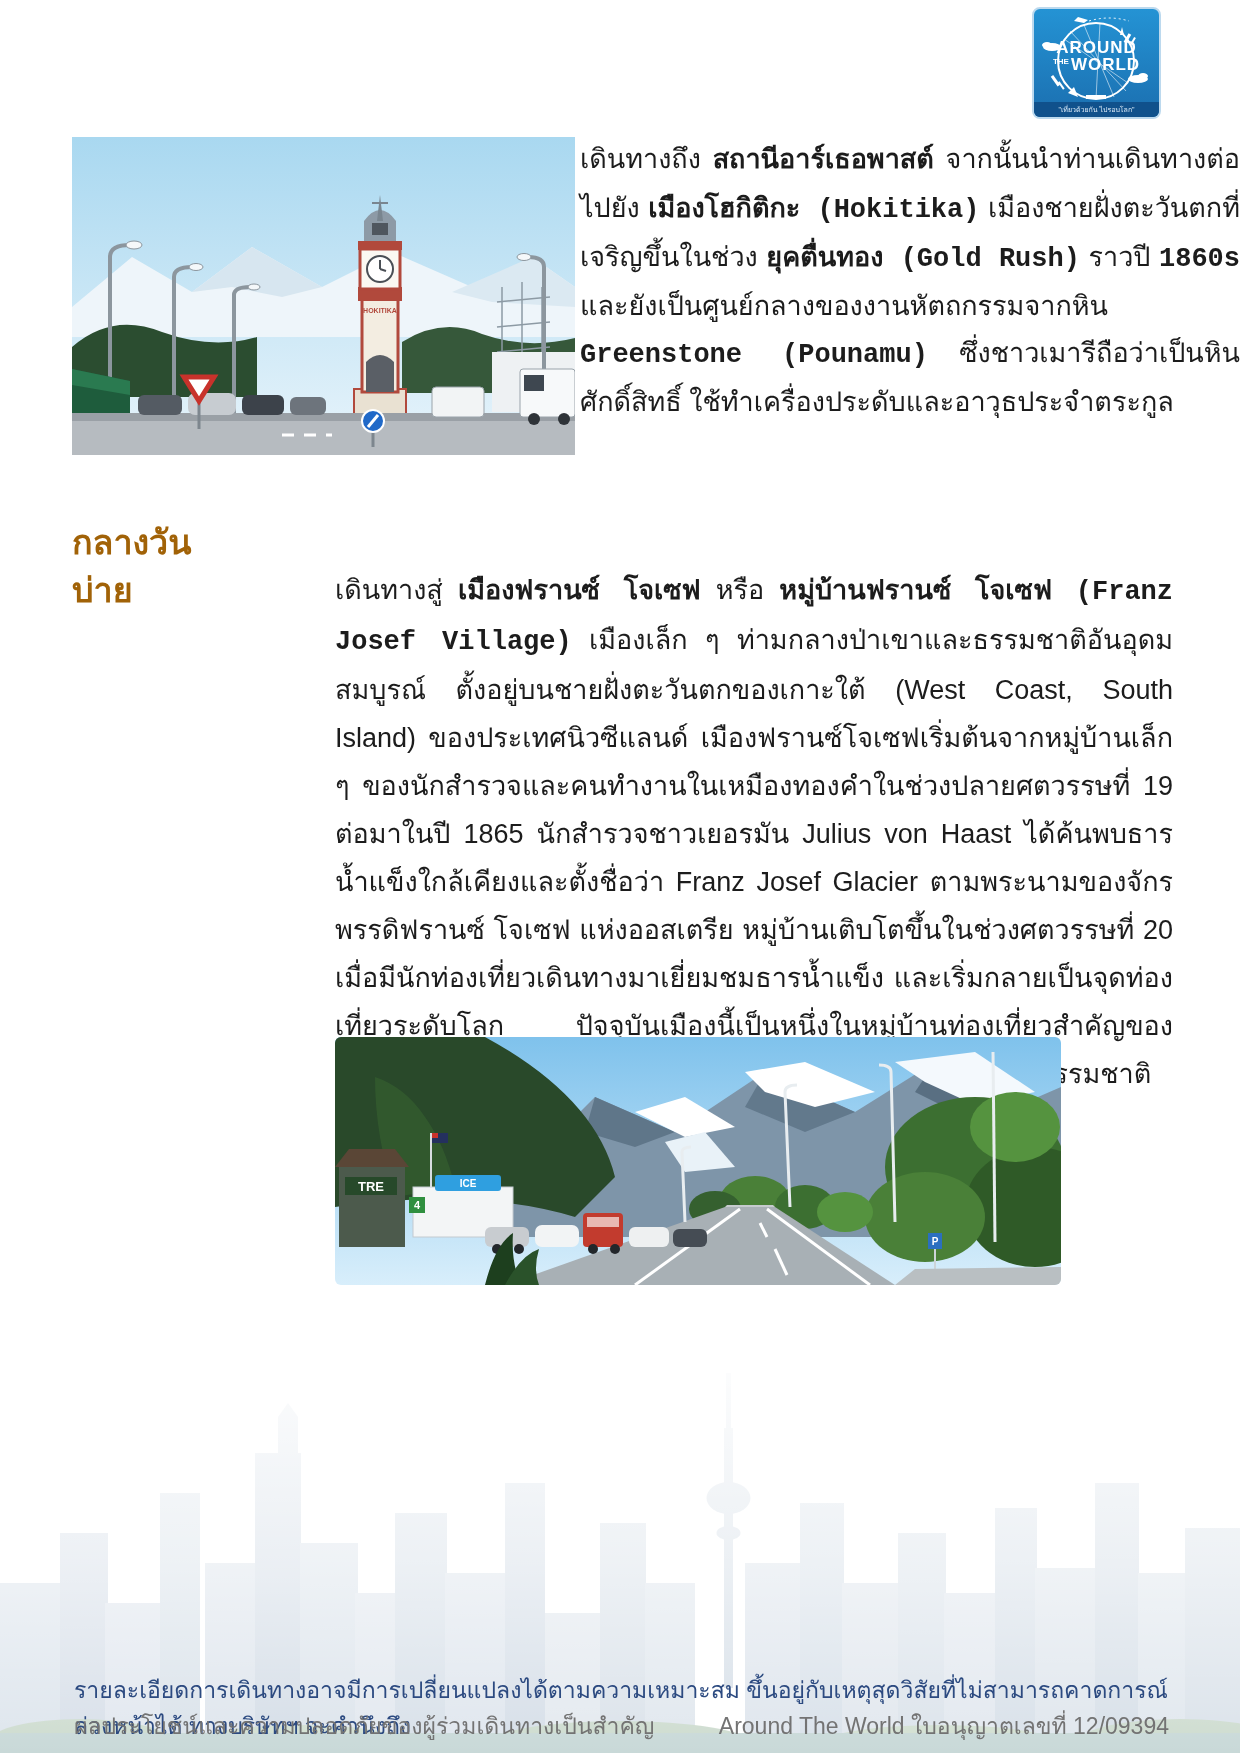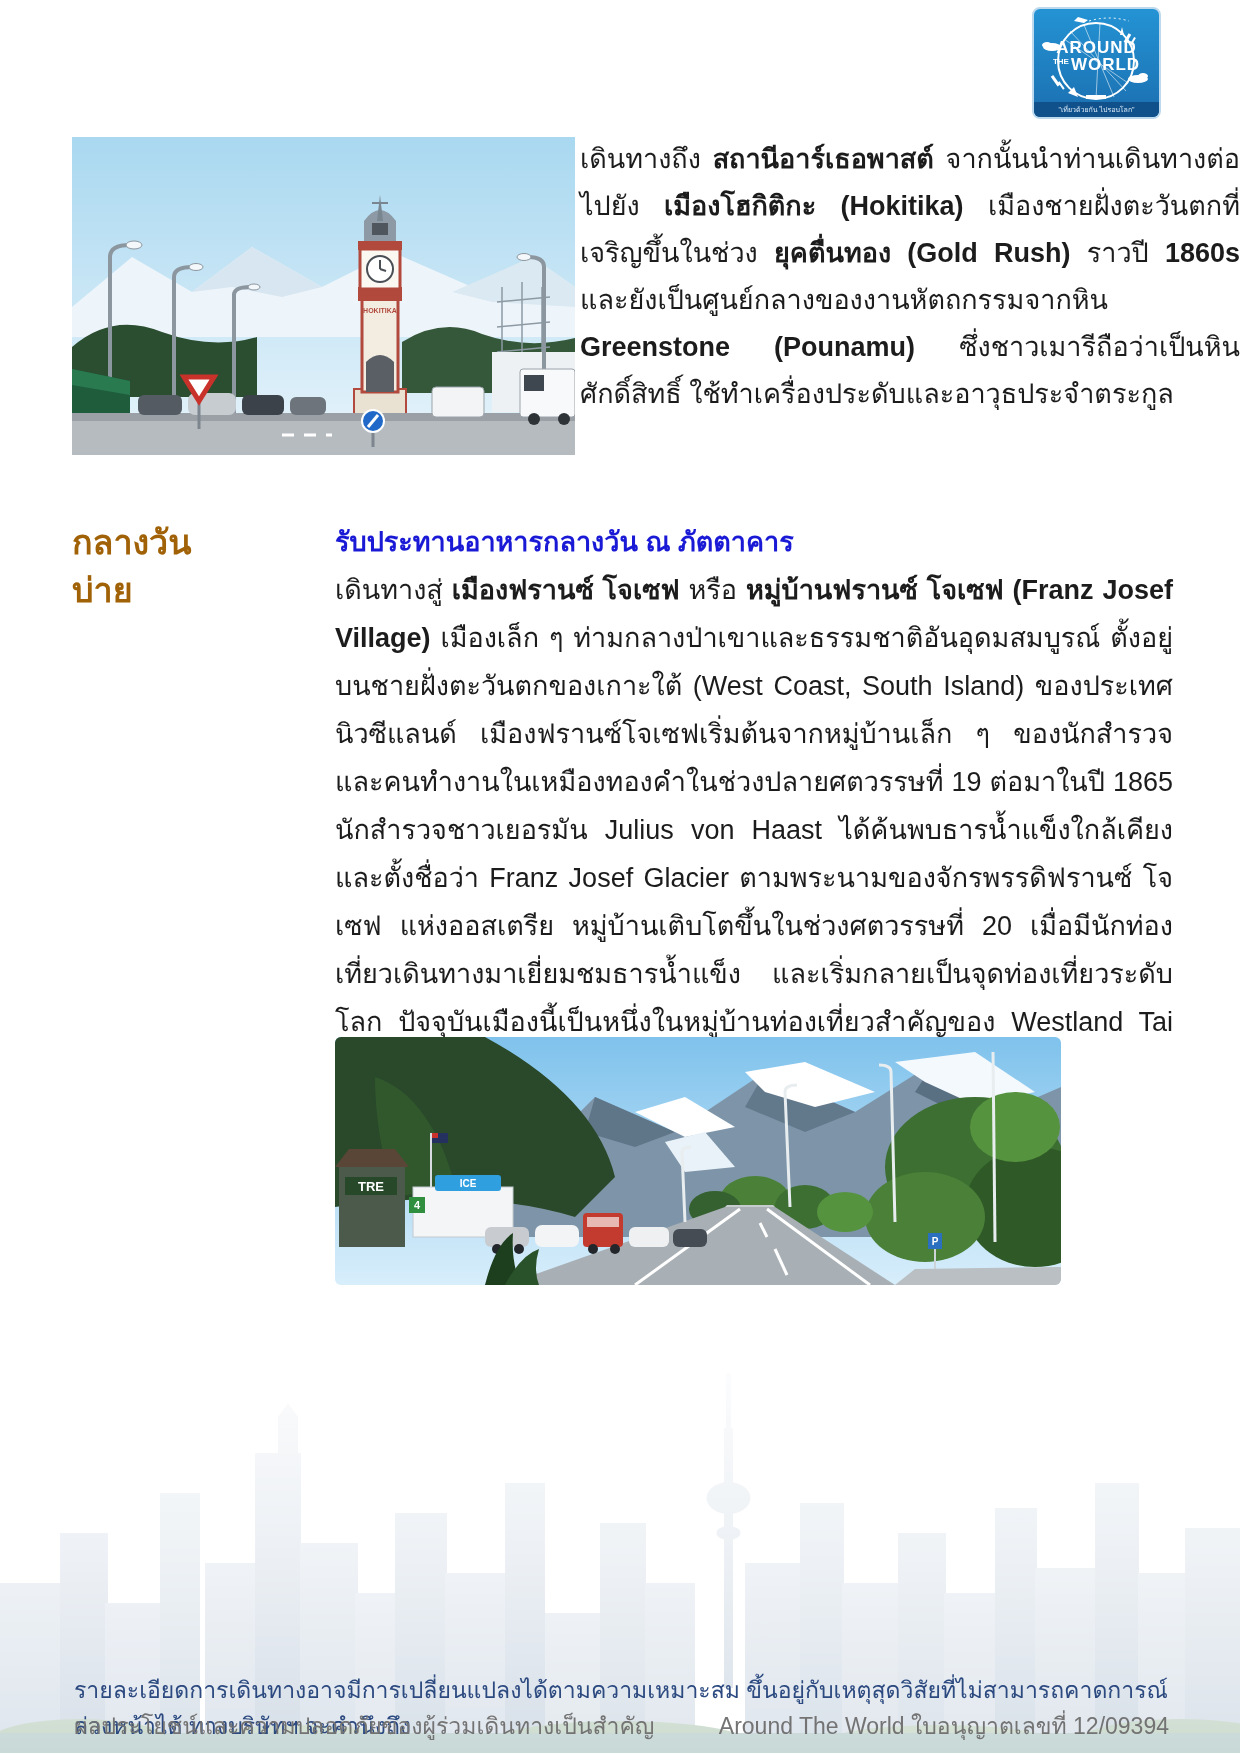--- a/index.html
+++ b/index.html
@@ -24,21 +24,21 @@
   }
   
   .photo1{position:absolute;left:72px;top:137px;width:503px;height:318px;overflow:hidden;}
   .photo2{position:absolute;left:335px;top:1037px;width:726px;height:248px;overflow:hidden;border-radius:6px;}
   .photo1 svg,.photo2 svg{display:block;}
   
   .para1{
     position:absolute;left:580px;top:136px;width:660px;
     font-size:27px;line-height:47px;color:#1c1c1c;text-align:justify;
   }
-  .b{font-weight:700;}
+  .b{font-weight:700;font-family:Liberation Mono, monospace;}
   .schedule{position:absolute;left:72px;top:518px;width:1101px;}
   .sched-row{display:flex;align-items:flex-start;}
   .sched-label{width:263px;flex:0 0 263px;font-size:34px;font-weight:700;color:#a16207;line-height:48px;}
   .sched-content{flex:1;}
   .meal{font-size:27px;font-weight:700;color:#1a1ad6;line-height:48px;}
   .para2{
     font-size:27px;line-height:48px;color:#1c1c1c;text-align:justify;width:838px;
   }
   
   .footer-art{position:absolute;left:0;bottom:0;width:1240px;height:420px;}
@@ -235,21 +235,20 @@
     </svg>
   </div>
 
   <div class="para1">
     <span>เดินทางถึง </span><span class="b">สถานีอาร์เธอพาสต์</span><span> จากนั้นนำท่านเดินทางต่อไปยัง </span><span class="b">เมืองโฮกิติกะ (Hokitika)</span><span> เมืองชายฝั่งตะวันตกที่เจริญขึ้นในช่วง </span><span class="b">ยุคตื่นทอง (Gold Rush)</span><span> ราวปี </span><span class="b">1860s</span><span> และยังเป็นศูนย์กลางของงานหัตถกรรมจากหิน </span><span class="b">Greenstone (Pounamu)</span><span> ซึ่งชาวเมารีถือว่าเป็นหินศักดิ์สิทธิ์ ใช้ทำเครื่องประดับและอาวุธประจำตระกูล</span>
   </div>
 
   <div class="schedule">
     <div class="sched-row">
       <div class="sched-label">กลางวัน</div>
-      <div class="sched-content meal">รับประทานอาหารกลางวัน ณ ภัตตาคาร</div>
     </div>
     <div class="sched-row">
       <div class="sched-label">บ่าย</div>
       <div class="sched-content">
         <div class="para2">
           <span>เดินทางสู่ </span><span class="b">เมืองฟรานซ์ โจเซฟ</span><span> หรือ </span><span class="b">หมู่บ้านฟรานซ์ โจเซฟ (Franz Josef Village)</span><span> เมืองเล็ก ๆ ท่ามกลางป่าเขาและธรรมชาติอันอุดมสมบูรณ์  ตั้งอยู่บนชายฝั่งตะวันตกของเกาะใต้ (West Coast, South Island) ของประเทศนิวซีแลนด์  เมืองฟรานซ์โจเซฟเริ่มต้นจากหมู่บ้านเล็ก ๆ ของนักสำรวจและคนทำงานในเหมืองทองคำในช่วงปลายศตวรรษที่ 19 ต่อมาในปี 1865 นักสำรวจชาวเยอรมัน Julius von Haast ได้ค้นพบธารน้ำแข็งใกล้เคียงและตั้งชื่อว่า Franz Josef Glacier ตามพระนามของจักรพรรดิฟรานซ์ โจเซฟ แห่งออสเตรีย หมู่บ้านเติบโตขึ้นในช่วงศตวรรษที่ 20 เมื่อมีนักท่องเที่ยวเดินทางมาเยี่ยมชมธารน้ำแข็ง และเริ่มกลายเป็นจุดท่องเที่ยวระดับโลก ปัจจุบันเมืองนี้เป็นหนึ่งในหมู่บ้านท่องเที่ยวสำคัญของ Westland Tai Poutini National Park ซึ่งเป็นเขตมรดกโลกทางธรรมชาติ</span>
         </div>
       </div>
     </div>
   </div>

